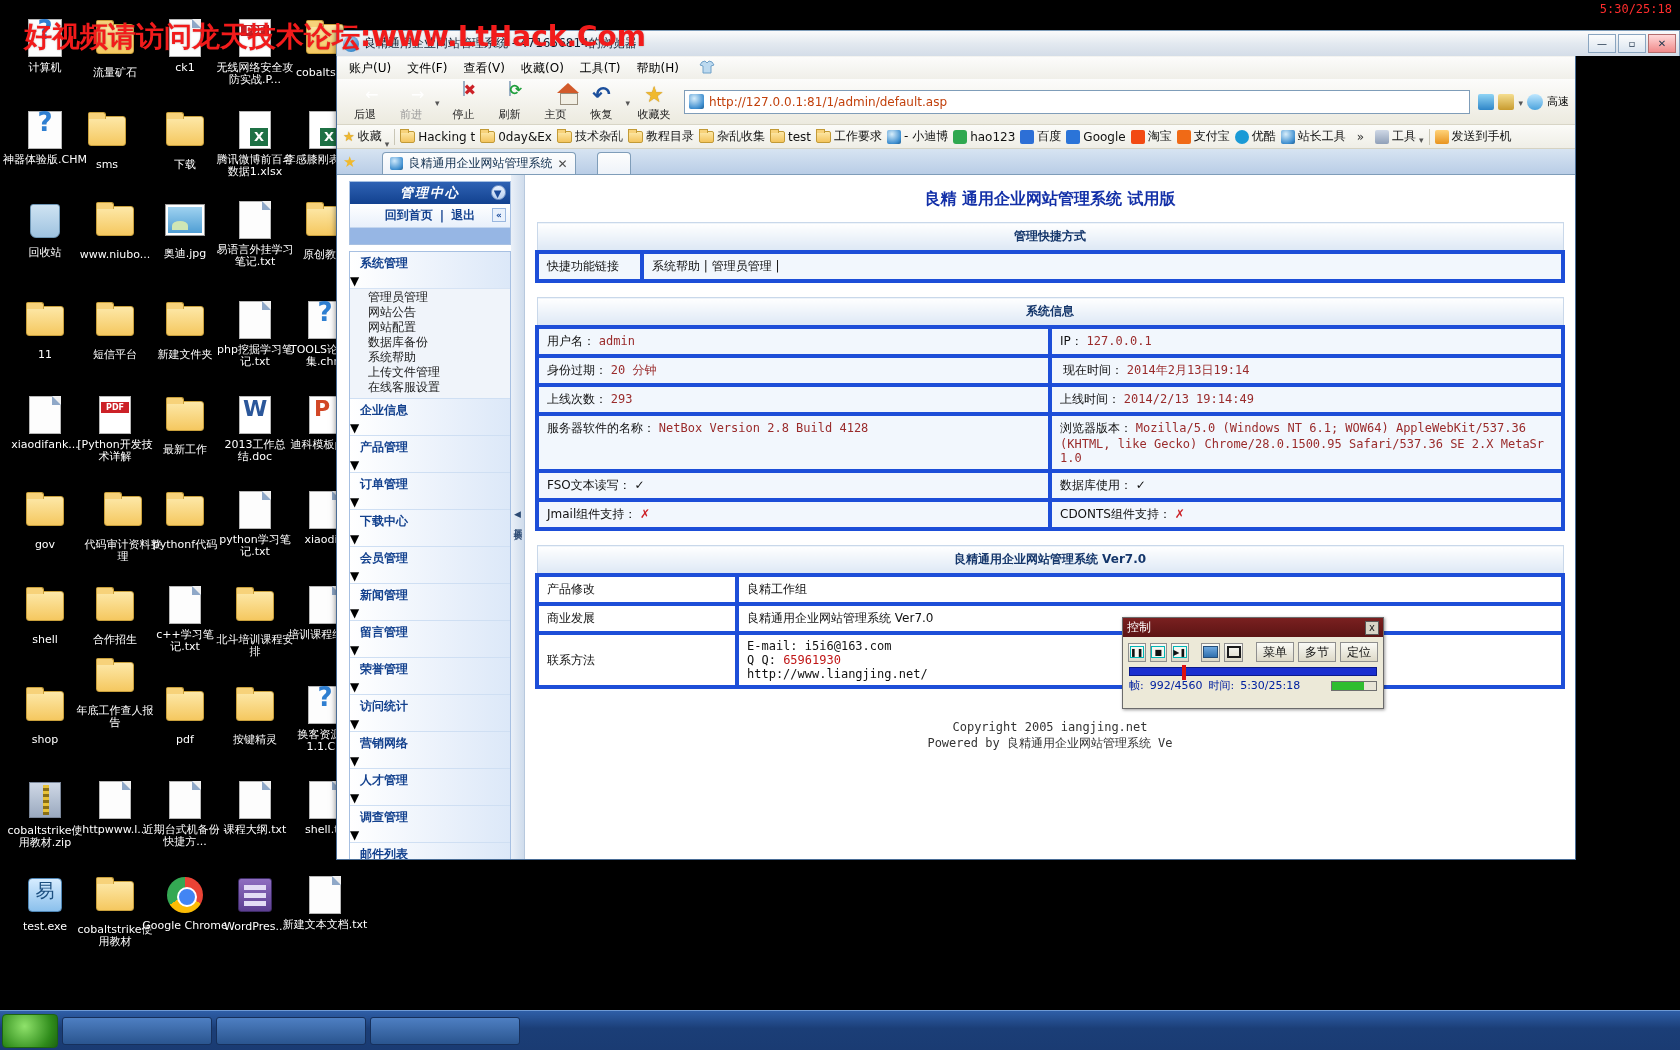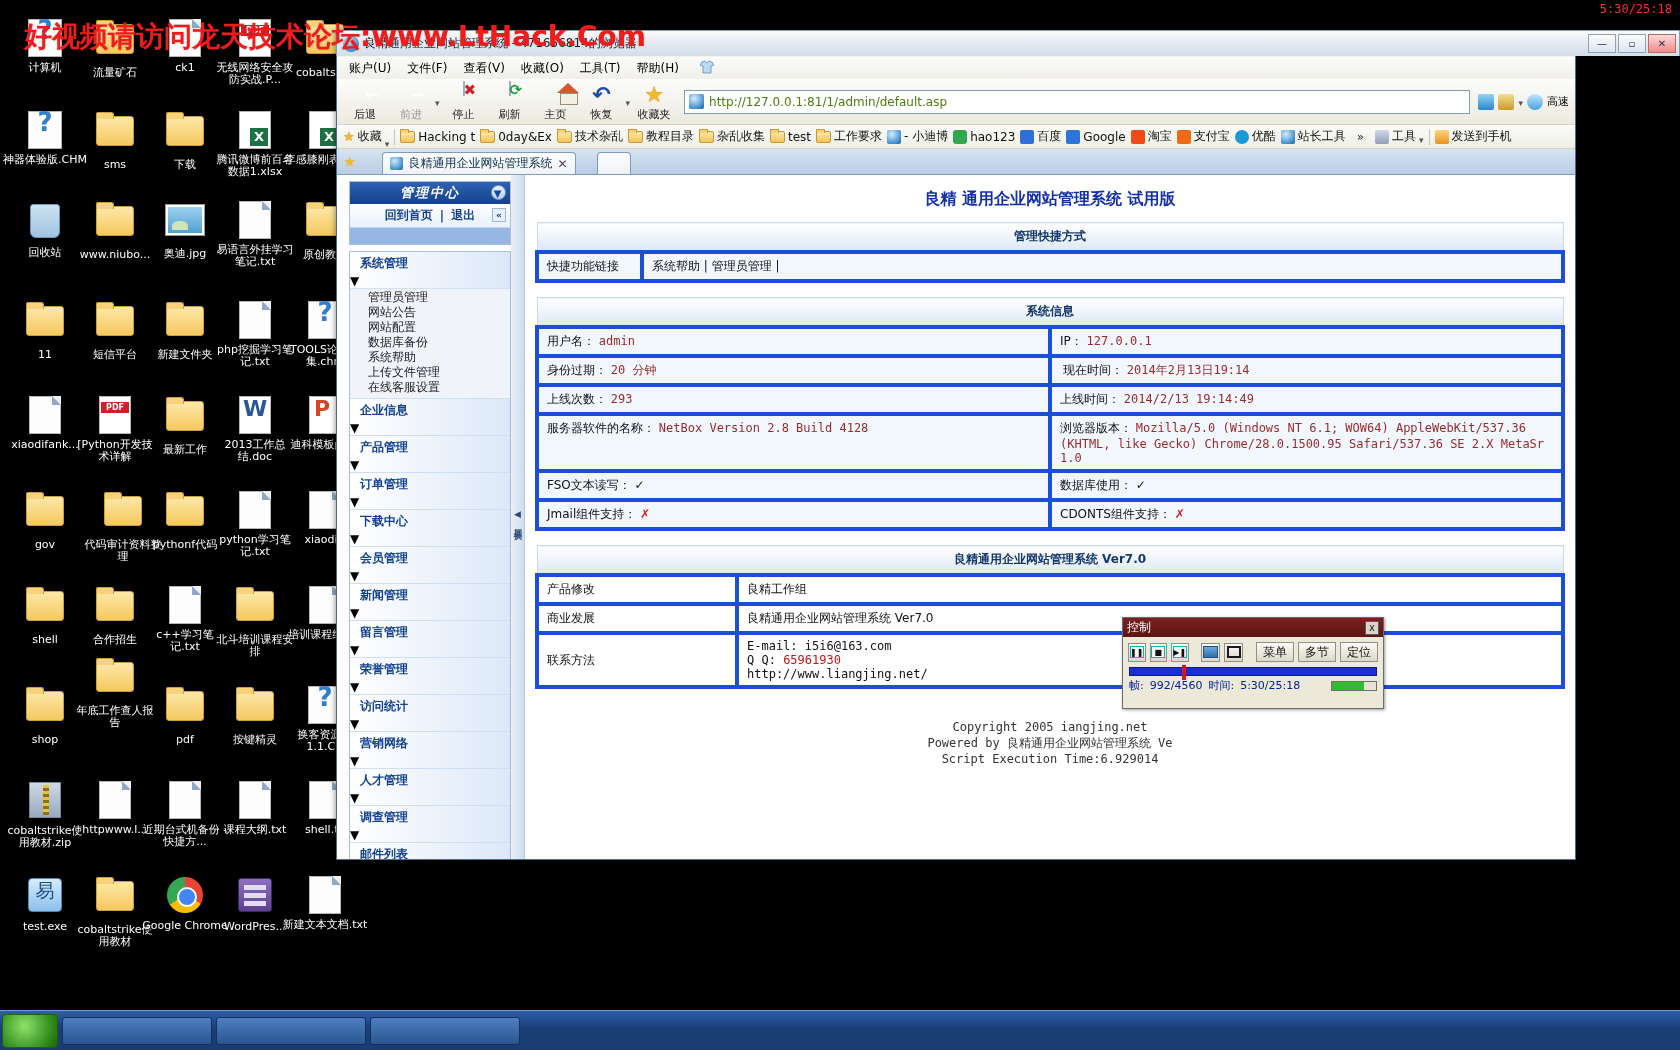--- a/index.html
+++ b/index.html
@@ -189,21 +189,21 @@
   .pgicon .r { position:absolute; left:0; right:0; top:3px; color:#1e9e3a; font-size:15px; font-weight:bold; text-align:center;}
   .house { width: 24px; height: 20px; margin: 3px auto; position: relative;}
   .house:before {content:"";position:absolute;left:1px;top:0;border-left:11px solid transparent;border-right:11px solid transparent;border-bottom:10px solid #d25a2a;}
   .house:after {content:"";position:absolute;left:4px;top:10px;width:16px;height:10px;background:#f2efe4;border:1px solid #9a8f7d;}
   .undoicon { font-size: 22px; color: #1c4f9c; line-height: 24px; font-weight: bold;}
   .star { font-size: 22px; color: #f0b92e; line-height: 24px; text-shadow: 0 0 1px #a8781a;}
 
   #urlbox {
     flex: 1; height: 24px; margin-left: 6px; background: #fff;
     border: 1px solid #7f9db9; display: flex; align-items: center;
-    padding: 0 4px; font-size: 12px; color: #4d7c0f;
+    padding: 0 4px; font-size: 12px; color: #c2410c;
   }
   #urlbox .eico {
     width: 15px; height: 15px; margin-right: 5px;
     background: radial-gradient(circle at 35% 30%, #d8eefb, #3f8fd0 70%, #1d5d91);
     border-radius: 2px;
   }
   #navbar .rightsec { display: flex; align-items: center; gap: 4px; padding-left: 6px; font-size: 11px; }
   .sqico { width: 16px; height: 16px; border-radius: 2px; }
 
   #bookmarks {
@@ -457,21 +457,21 @@
           <div class="ic-folder"></div>
         </div>
         <span class="lbl">cobaltstr...</span>
       </div>
       <div class="dicon" style="left: 2px; top: 110px;">
         <div class="glyph">
           <div class="ic-q"></div>
         </div>
         <span class="lbl">神器体验版.CHM</span>
       </div>
-      <div class="dicon" style="left: 72px; top: 110px; text-align: center;">
+      <div class="dicon" style="left: 64px; top: 110px; text-align: center;">
         <div class="glyph">
           <div class="ic-folder"></div>
         </div>
         <span class="lbl">sms</span>
       </div>
       <div class="dicon" style="left: 142px; top: 110px;">
         <div class="glyph">
           <div class="ic-folder"></div>
         </div>
         <span class="lbl">下载</span>
@@ -1024,21 +1024,20 @@
               </div>
               <div class="mono">http://www.liangjing.net/</div>
             </td>
           </tr>
         </tbody>
           </table>
 
         <div class="copyright">
           <span class="l">Copyright 2005 iangjing.net</span>
           <span class="l">Powered by 良精通用企业网站管理系统 Ve</span>
-          <span class="l">Script Execution Time:6.929014</span>
         </div>
       </div>
     </div>
   </div>
 
   <div id="ctrl-panel">
     <div id="ctrl-title">
       <span>控制</span>
       <span class="cclose">x</span>
     </div>

